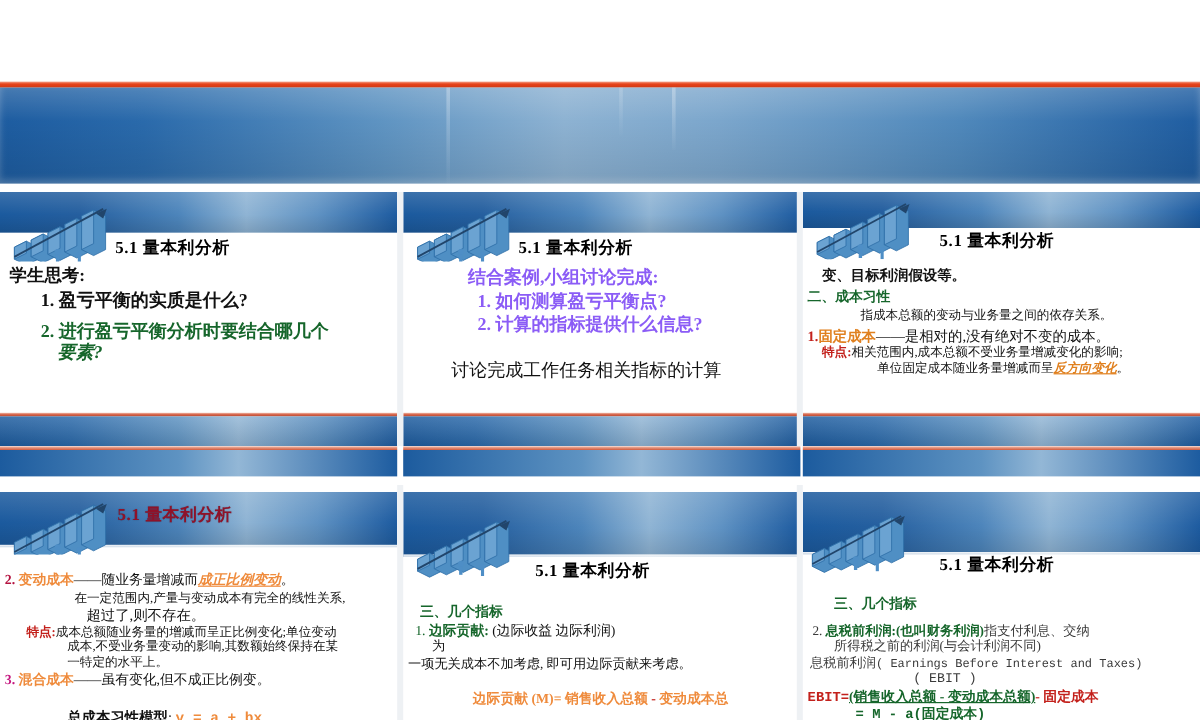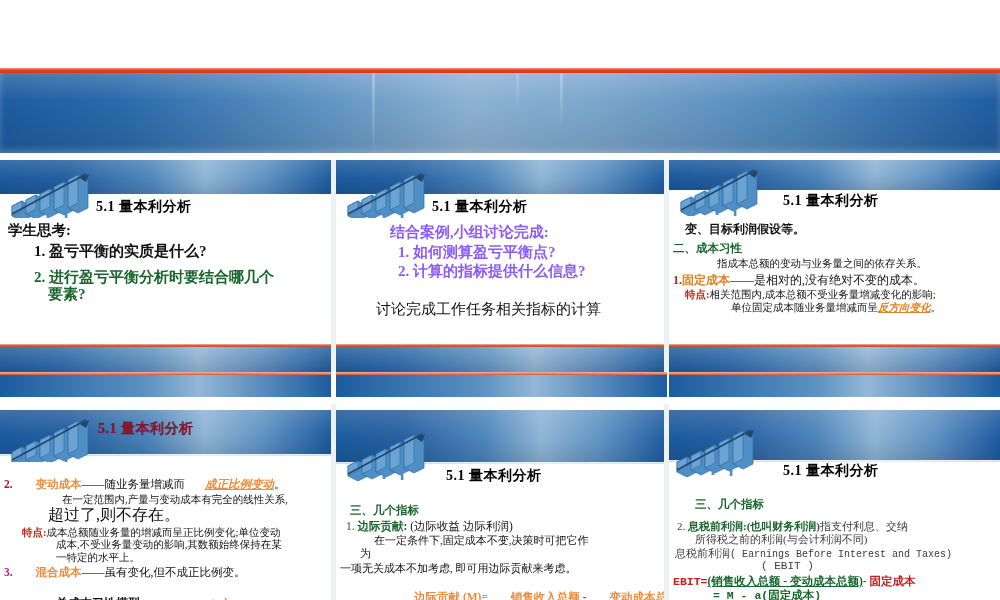--- a/index.html
+++ b/index.html
@@ -49,29 +49,29 @@
     background:linear-gradient(to right,#1c5b9e 0%,#2a69aa 18%,#5e93c2 45%,#93b7d6 60%,#5b8fc0 80%,#1d5ca0 100%);}
   .sl-foot .fb:after{content:"";position:absolute;inset:0;
     background:linear-gradient(to bottom,rgba(255,255,255,.16),rgba(0,0,0,.10));}
 
   
   .chartdeco{position:absolute;pointer-events:none;}
   .body{position:absolute;left:0;width:100%;}
 
   .line{white-space:nowrap;line-height:1.18;}
   .ind2{padding-left:34px;}
-  .ind3{padding-left:48px;}
+  .ind3{padding-left:48px;font-style:italic;}
   .b{font-weight:bold;}
   .u{text-decoration:underline;}
   .i{font-style:italic;}
   .mono{font-family:"Liberation Mono","DejaVu Sans Mono",monospace;}
   .g-dkgreen{color:#16662b;}
   .g-blue{color:#8b5cf6;}
   .g-orange{color:#e0801f;}
-  .g-orange2{color:#ef8b3c;margin-left:20px;}
+  .g-orange2{color:#ef8b3c;}
   .g-red{color:#c3211c;}
   .g-crim{color:#b4123f;}
   .g-mag{color:#c4157e;}
   .g-black{color:#111;}
   .g-gray{color:#3a3a3a;}
 
   .divider-v{position:absolute;top:0;width:5px;height:100%;background:#eef1f4;}
 </style>
 </head>
 <body>
@@ -241,21 +241,21 @@
           </g>
       </svg>
       <div class="sl-title t-red" style="left:98px;top:16px;font-size:14px">5.1  量本利分析</div>
     </div>
     <div class="body" style="top:74px">
       <div class="line" style="padding-left:4px;font-size:11.5px">
         <span class="b g-crim">2.</span>
         <span class="b g-orange2">变动成本</span><span class="g-black">——随业务量增减而</span><span class="b i u g-orange2">成正比例变动</span><span class="g-black">。</span>
       </div>
       <div class="line g-black" style="padding-left:62px;font-size:10.5px;margin-top:2px">在一定范围内,产量与变动成本有完全的线性关系,</div>
-      <div class="line g-black" style="padding-left:48px;font-size:16px">超过了,则不存在。</div>
+      <div class="line g-black" style="padding-left:72px;font-size:12px">超过了,则不存在。</div>
       <div class="line" style="padding-left:22px;font-size:10.5px;margin-top:2px">
         <span class="b g-red">特点:</span><span class="g-black">成本总额随业务量的增减而呈正比例变化;单位变动</span>
       </div>
       <div class="line g-black" style="padding-left:56px;font-size:10.5px">成本,不受业务量变动的影响,其数额始终保持在某</div>
       <div class="line g-black" style="padding-left:56px;font-size:10.5px">一特定的水平上。</div>
       <div class="line" style="padding-left:4px;font-size:11.5px;margin-top:2px">
         <span class="b g-mag">3.</span>
         <span class="b g-orange2">混合成本</span><span class="g-black">——虽有变化,但不成正比例变。</span>
       </div>
       <div class="line" style="padding-left:56px;font-size:12px;margin-top:16px">
@@ -293,21 +293,20 @@
       </svg>
       <div class="sl-title t-black" style="left:110px;top:63px;font-size:14px">5.1  量本利分析</div>
     </div>
     <div class="body" style="top:100px">
       <div class="line b g-dkgreen" style="padding-left:14px;font-size:11.5px">三、几个指标</div>
       <div class="line" style="padding-left:10px;font-size:11.5px;margin-top:2px">
         <span class="g-dkgreen">1.</span>
         <span class="b g-dkgreen">边际贡献:</span>
         <span class="g-black">(边际收益 边际利润)</span>
       </div>
-      <div class="line g-black" style="padding-left:38px;font-size:11px;margin-top:1px">在一定条件下,固定成本不变,决策时可把它作</div>
       <div class="line g-black" style="padding-left:24px;font-size:11px">为</div>
       <div class="line g-black" style="padding-left:4px;font-size:11px;margin-top:2px">一项无关成本不加考虑, 即可用边际贡献来考虑。</div>
       <div class="line" style="padding-left:58px;font-size:11.5px;margin-top:16px">
         <span class="b g-orange2">边际贡献 (M)=</span>
         <span class="b g-orange2">销售收入总额</span>
         <span class="b g-red">-</span>
         <span class="b g-orange2">变动成本总</span>
       </div>
     </div>
   </div>

